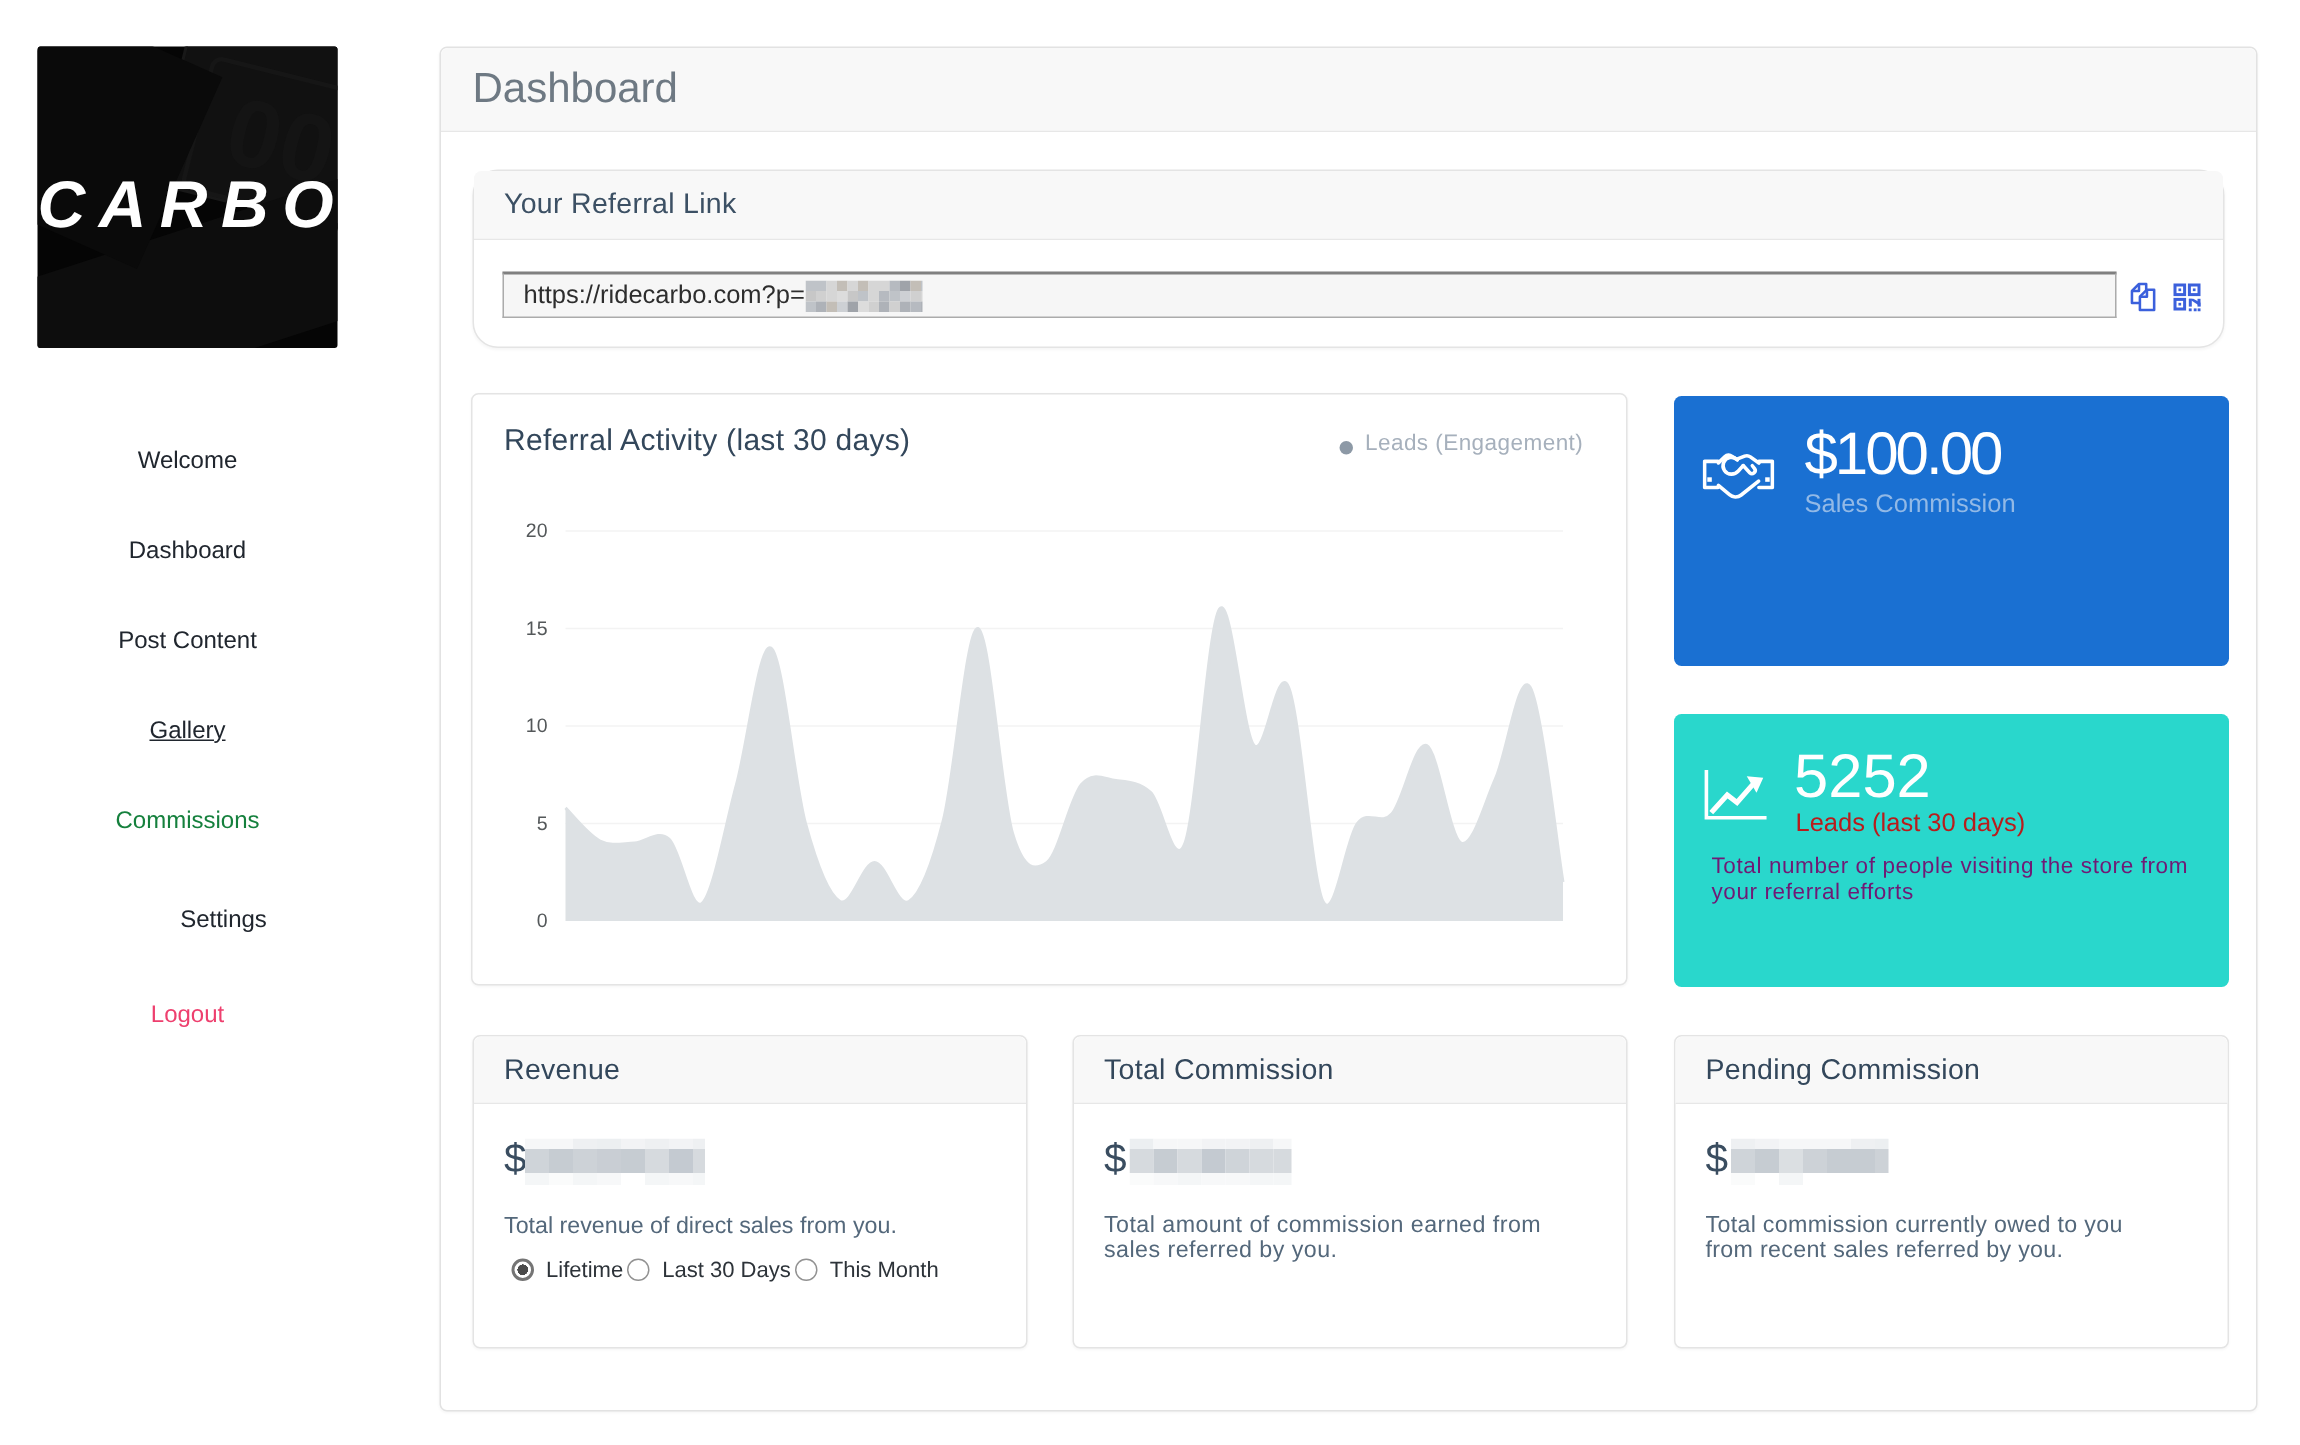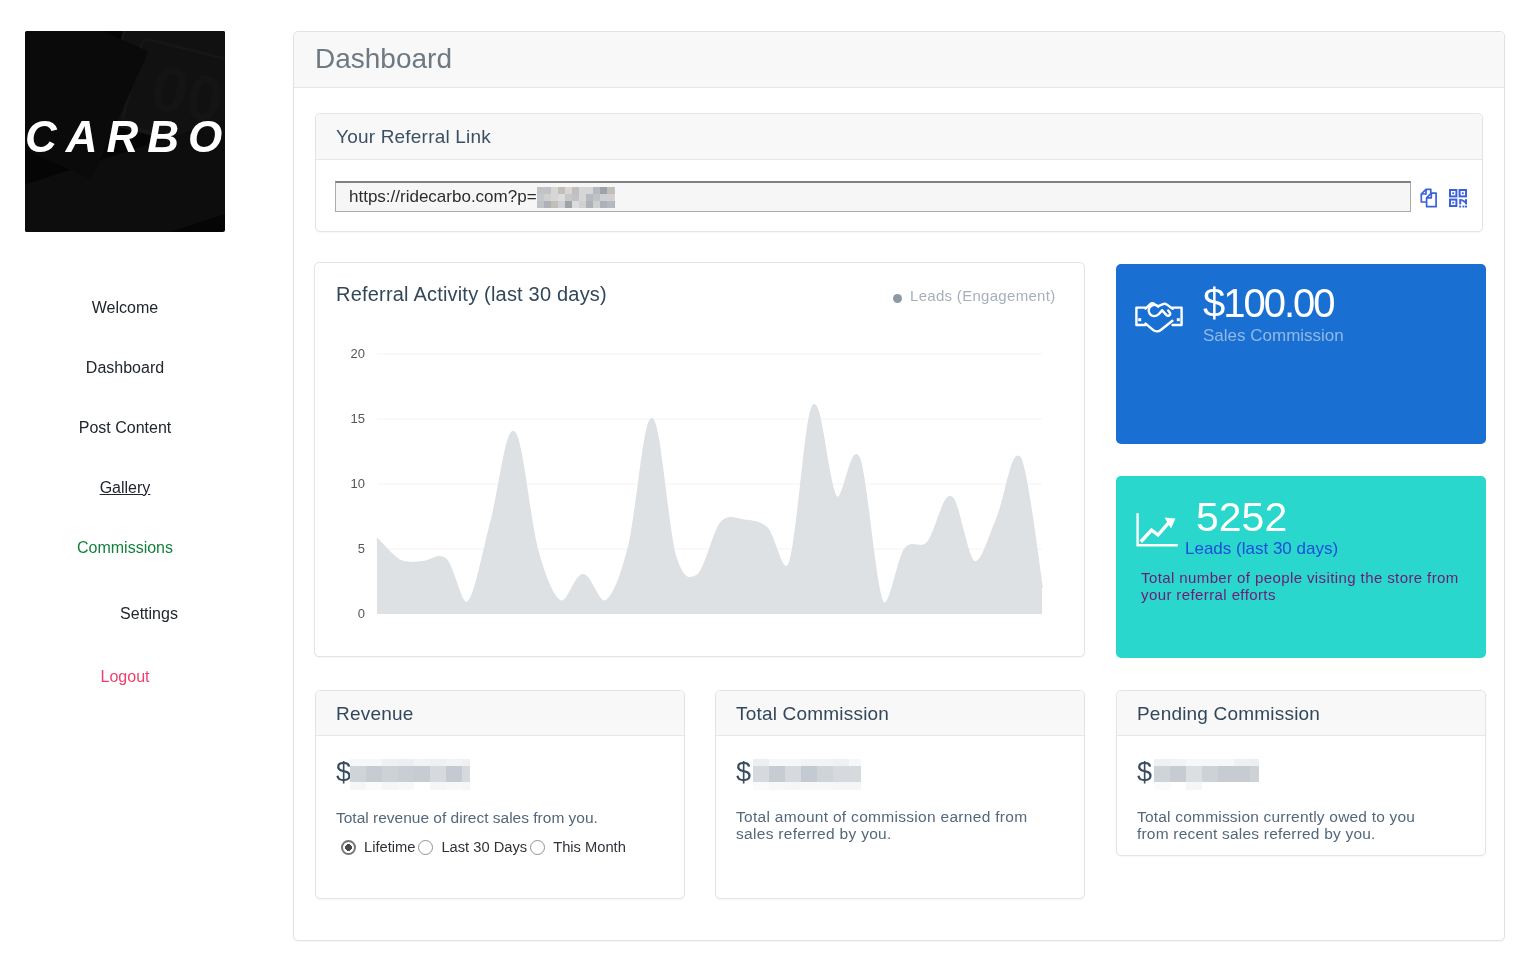--- a/index.html
+++ b/index.html
@@ -27,21 +27,21 @@
   <div class="abs" style="top:539px;width:250px;text-align:center;font-size:16px;color:#15803d;">Commissions</div>
   <div class="abs" style="top:605px;width:250px;text-align:center;font-size:16px;color:#20262e;margin-left:24px;">Settings</div>
   <div class="abs" style="top:668px;width:250px;text-align:center;font-size:16px;color:#ee3f6e;">Logout</div>
 </div>
 
 <div class="card" id="main" style="left:293px;top:31px;width:1212px;height:910px;border-color:#e2e2e2;">
   <div class="chead" style="height:56px;">
     <div style="font-size:28px;color:#6e7983;padding:11px 0 0 21px;">Dashboard</div>
   </div>
 
-  <div class="card" style="left:21px;top:81px;width:1168px;height:119px;">
+  <div class="card" style="left:21px;top:81px;width:1168px;height:119px;border-radius:17px;">
     <div class="chead" style="height:46px;">
         <div class="ctitle">Your Referral Link</div>
       </div>
     <div class="abs" style="left:19px;top:67px;width:1076px;height:31px;background:#f6f6f6;border:1px solid #ababab;border-top:2px solid #808080;box-sizing:border-box;">
       <span style="font-size:17px;color:#2d2d2d;padding-left:13px;line-height:27px;display:inline-block;vertical-align:top;">https://ridecarbo.com?p=</span><span id="urlblur" style="display:inline-block;vertical-align:top;margin-top:4px;"><svg width="78" height="21" viewBox="0 0 78 21">
             <rect x="0" y="0" width="7" height="7" fill="#bfc3c8"></rect>
             <rect x="7" y="0" width="7" height="7" fill="#bfc3c8"></rect>
             <rect x="14" y="0" width="7" height="7" fill="#d6d6d6"></rect>
             <rect x="21" y="0" width="7" height="7" fill="#c3beb7"></rect>
             <rect x="28" y="0" width="7" height="7" fill="#d6d6d6"></rect>
@@ -147,21 +147,21 @@
 
   <div class="abs" id="tealcard" style="left:822px;top:444px;width:370px;height:182px;background:#29d7cc;border-radius:5px;">
     <svg class="abs" style="left:19px;top:37px;" width="44" height="35" viewBox="0 0 44 35">
       <g fill="none" stroke="#fff" stroke-linecap="square">
         <path d="M2.6 1.5 V32.2 H41.5" stroke-width="2.4"></path>
         <path d="M7 27.5 L16.5 17 L23 22 L33.5 10" stroke-width="3.4"></path>
       </g>
       <path d="M29.5 4.5 L40.5 5.5 L36 15.5 Z" fill="#fff"></path>
     </svg>
     <div class="abs" style="left:80px;top:21px;font-size:41px;color:#fff;letter-spacing:0px;line-height:1;">5252</div>
-    <div class="abs" style="left:69px;top:63px;font-size:17px;color:#1d4ed8;">Leads (last 30 days)</div>
+    <div class="abs" style="left:81px;top:63px;font-size:17px;color:#b91c1c;">Leads (last 30 days)</div>
     <div class="abs" style="left:25px;top:94px;font-size:15px;line-height:16.5px;letter-spacing:.4px;color:#701a75;">Total number of people visiting the store from<br>your referral efforts</div>
   </div>
 
   <div class="card" id="revcard" style="left:21px;top:658px;width:370px;height:209px;">
     <div class="chead">
         <div class="ctitle" style="color:#33475b;">Revenue</div>
       </div>
     <div class="abs" style="left:20px;top:66px;font-size:27px;color:#3a4d60;">$<span style="display:inline-block;vertical-align:-9px;margin-left:-1px;"><svg width="120" height="31" viewBox="0 0 120 31">
             <rect x="0" y="0" width="16" height="7" fill="#f6f7f8"></rect>
             <rect x="16" y="0" width="16" height="7" fill="#f6f7f8"></rect>
@@ -213,21 +213,21 @@
             <rect x="0" y="23" width="16" height="8" fill="#fafbfb"></rect>
             <rect x="16" y="23" width="16" height="8" fill="#f7f8f9"></rect>
             <rect x="32" y="23" width="16" height="8" fill="#f4f6f7"></rect>
             <rect x="48" y="23" width="16" height="8" fill="#f7f8f9"></rect>
             <rect x="64" y="23" width="16" height="8" fill="#f7f8f9"></rect>
             <rect x="80" y="23" width="16" height="8" fill="#f4f6f7"></rect>
             <rect x="96" y="23" width="16" height="8" fill="#f4f6f7"></rect>
           </svg></span></div>
     <div class="abs" style="left:20px;top:118px;font-size:15.5px;line-height:16.5px;letter-spacing:.3px;color:#54687b;">Total amount of commission earned from<br>sales referred by you.</div>
   </div>
-  <div class="card" id="pendcard" style="left:822px;top:658px;width:370px;height:166px;">
+  <div class="card" id="pendcard" style="left:822px;top:658px;width:370px;height:209px;">
     <div class="chead">
         <div class="ctitle" style="color:#33475b;">Pending Commission</div>
       </div>
     <div class="abs" style="left:20px;top:66px;font-size:27px;color:#3a4d60;">$<span style="display:inline-block;vertical-align:-9px;margin-left:2px;"><svg width="105" height="31" viewBox="0 0 105 31">
             <rect x="0" y="0" width="16" height="7" fill="#eef0f2"></rect>
             <rect x="16" y="0" width="16" height="7" fill="#f2f3f5"></rect>
             <rect x="32" y="0" width="16" height="7" fill="#f6f7f8"></rect>
             <rect x="48" y="0" width="16" height="7" fill="#f6f7f8"></rect>
             <rect x="64" y="0" width="16" height="7" fill="#f6f7f8"></rect>
             <rect x="80" y="0" width="16" height="7" fill="#eef0f2"></rect>

